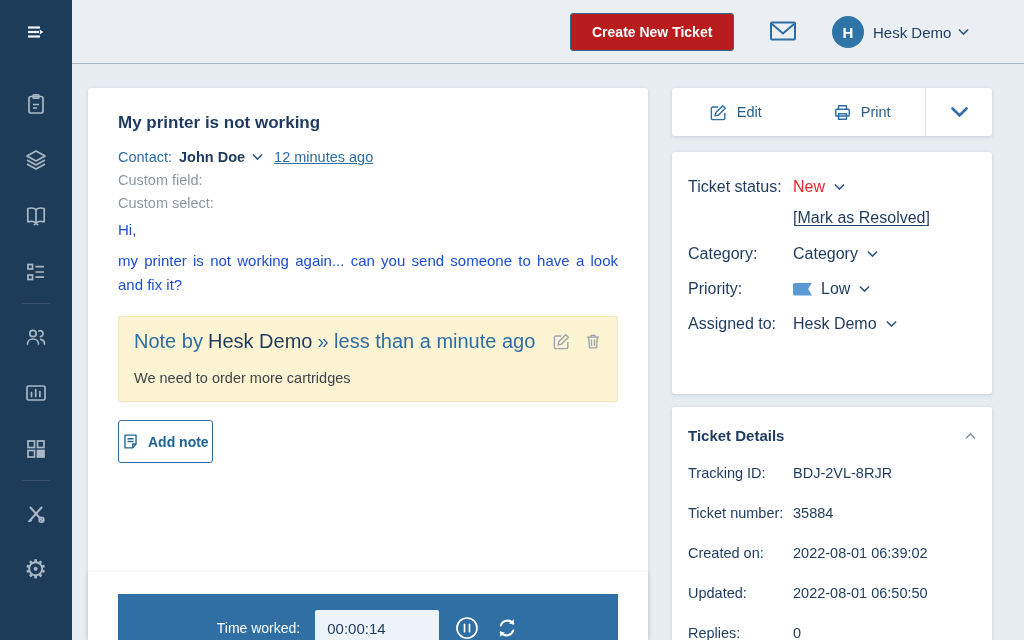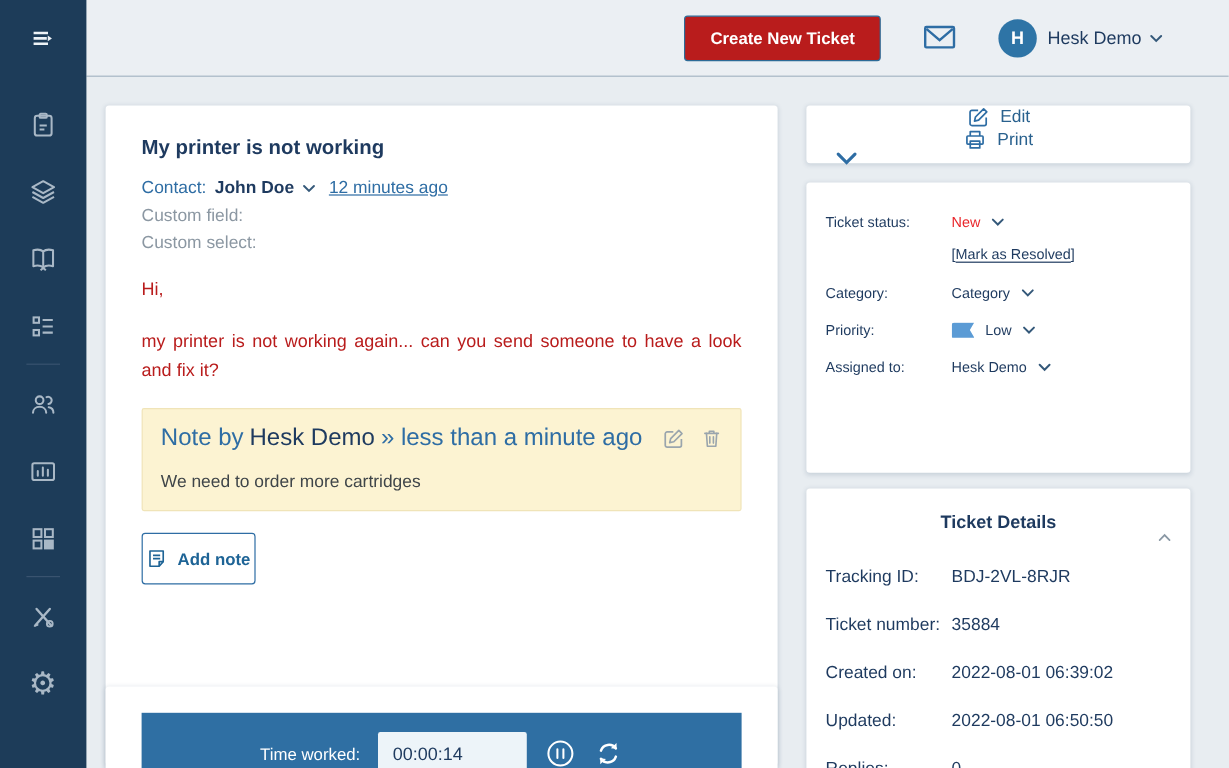--- a/index.html
+++ b/index.html
@@ -25,59 +25,59 @@
   .card { position:absolute; background:#fff; border-radius:3px; box-shadow:0 1px 4px rgba(27,58,95,.16); }
 
   
   .main-card { left:88px; top:88px; width:560px; height:550px; padding:25px 30px; }
   .t-title { font-size:17px; font-weight:bold; color:#1e3a5f; }
   .c-row { margin-top:16px; font-size:14.5px; display:flex; align-items:center; }
   .c-lbl { color:#2e6da4; }
   .c-name { font-weight:bold; color:#1e3a5f; margin-left:7px; cursor:pointer; display:flex; align-items:center; gap:7px; }
   .c-time { color:#2e6da4; margin-left:11px;text-decoration:underline; }
   .custom { color:#8b97a2; font-size:14.5px; margin-top:7px; line-height:16px; }
-  .msg { font-size:15px; color:#b91c1c; margin-top:19px; line-height:1.6; }
+  .msg { font-size:15px; color:#1d4ed8; margin-top:7px; line-height:1.6; }
   .msg.just { text-align:justify; }
   .note-box { margin-top:19px; background:#fcf3d2; border:1px solid #f0e4b8; border-radius:2px; padding:13px 15px 15px; }
   .note-head { display:flex; align-items:center; font-size:20px; }
   .nb-blue { color:#2e6da4; }
   .nb-dark { color:#1e3a5f; margin:0 5px; }
   .note-icons { margin-left:auto; display:flex; gap:13px; color:#9aa5ad; }
   .note-icons span { cursor:pointer; }
   .note-text { margin-top:17px; font-size:14.5px; color:#3f4549; }
   .btn-addnote { margin-top:18px; display:inline-flex; align-items:center; gap:9px; background:#fff; border:1px solid #2e6da4; border-radius:3px; color:#1e6496; font-weight:bold; font-size:14px; padding:12px 3px; cursor:pointer; font-family:inherit; }
 
   
   .time-card { left:88px; top:572px; width:560px; height:100px; padding:22px 30px; }
   .time-bar { width:500px; height:68px; background:#2f6fa3; display:flex; align-items:center; justify-content:center; gap:15px; color:#fff; }
   .tw-lbl { font-size:14px; }
   .tw-input { width:124px; height:36px; background:#edf4f9; border:0; border-radius:2px; font-size:15px; color:#1e3a5f; padding-left:12px; font-family:inherit; }
   .tw-ico { color:#fff; cursor:pointer; }
 
   
-  .toolbar-card { left:672px; top:88px; width:320px; height:48px; display:flex; align-items:stretch;flex-direction:column; }
+  .toolbar-card { left:672px; top:88px; width:320px; height:48px; display:flex; align-items:stretch; }
   .tb-btn { flex:1; display:flex; align-items:center; justify-content:center; gap:9px; color:#29618e; font-size:14.5px; cursor:pointer; }
   .tb-btn .ic { color:#2e6da4; }
   .tb-sep { border-left:1px solid #dfe5ea; }
   .tb-chev { width:66px; display:flex; align-items:center; justify-content:center; color:#2e6da4; cursor:pointer; }
 
   
-  .status-card { left:672px; top:152px; width:320px; height:242px; padding:26px 16px; font-size:12px; }
+  .status-card { left:672px; top:152px; width:320px; height:242px; padding:26px 16px; font-size:16px; }
   .srow { display:flex; align-items:center; margin-bottom:17px; }
   .srow .lbl { width:105px; flex:none; color:#1e3a5f; }
   .val { display:flex; align-items:center; gap:9px; cursor:pointer; color:#1e3a5f; }
   .val-new { color:#e9262b; }
   .resolved-row { margin:-4px 0 18px 105px; }
   .resolved-link { color:#1e3a5f; cursor:pointer; }
   .resolved-link u { text-underline-offset:2px; }
   .flag { width:19px; height:13px; background:#5b9bd5; border-radius:2px 0 0 2px; clip-path:polygon(0 0,100% 0,80% 50%,100% 100%,0 100%); }
 
   
   .details-card { left:672px; top:407px; width:320px; height:260px; padding:20px 16px; }
-  .d-head { display:flex; align-items:center;flex-direction:column; }
+  .d-head { display:flex; align-items:center; }
   .d-title { font-size:15px; font-weight:bold; color:#1e3a5f; }
   .d-collapse { margin-left:auto; color:#8a98a5; cursor:pointer; }
   .drow { display:flex; margin-top:18px; font-size:14.5px; line-height:22px; color:#1e3a5f; }
   .drow:first-of-type { margin-top:27px; }
   .drow .lbl { width:105px; flex:none; }
 </style>
 </head>
 <body>
 
 <nav class="sidebar">

